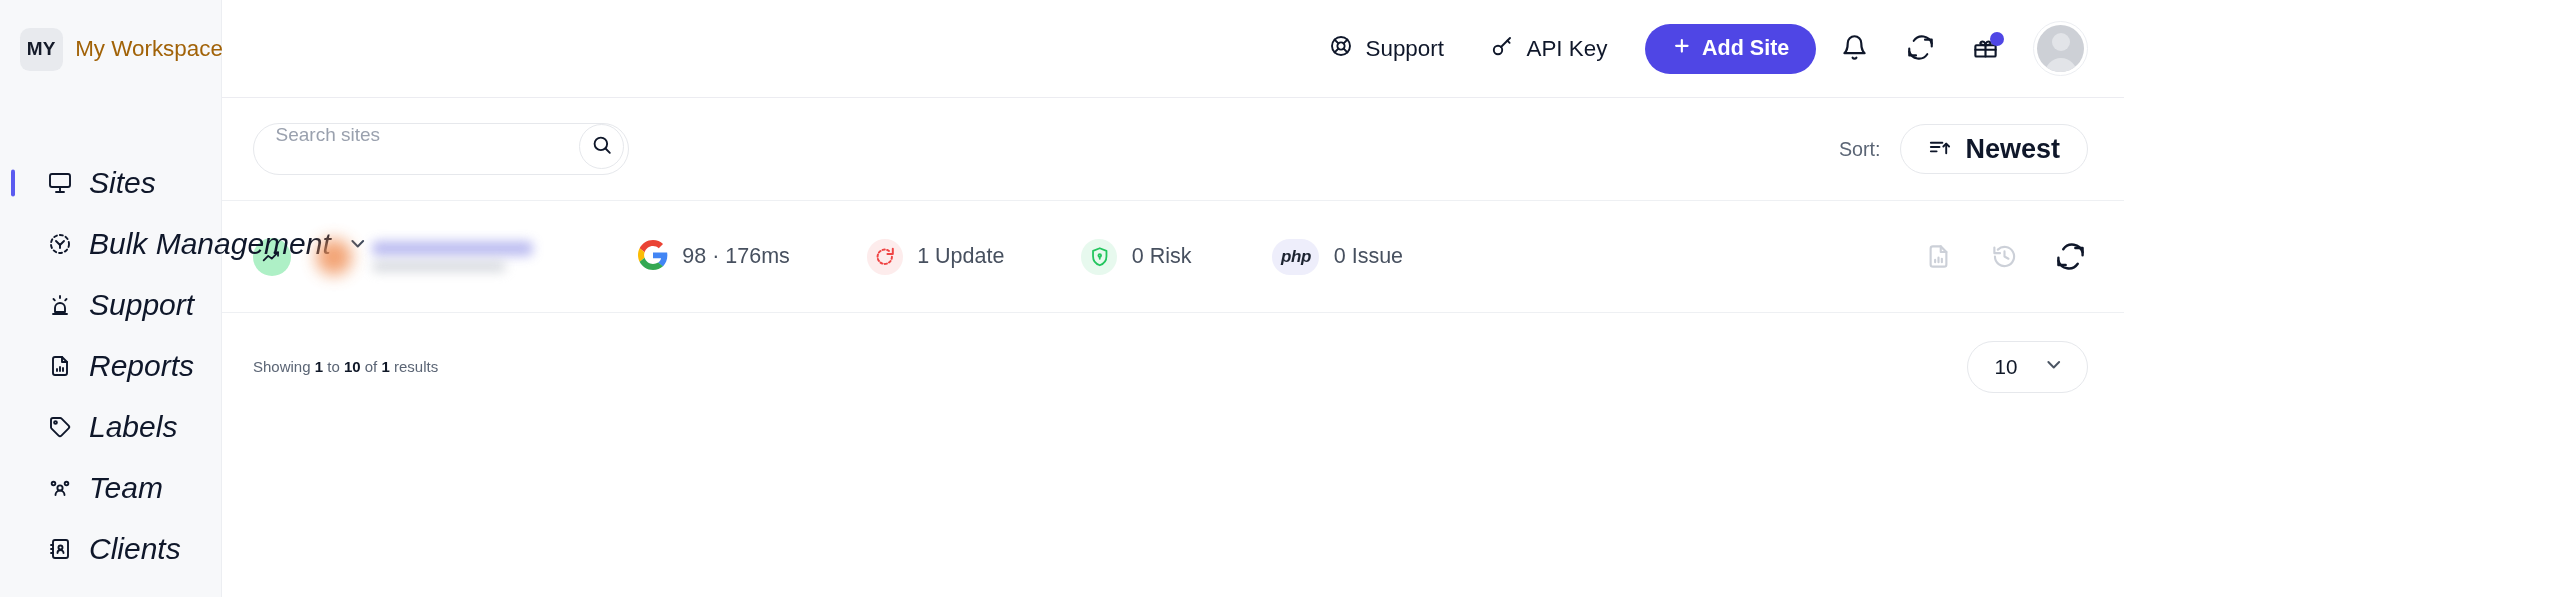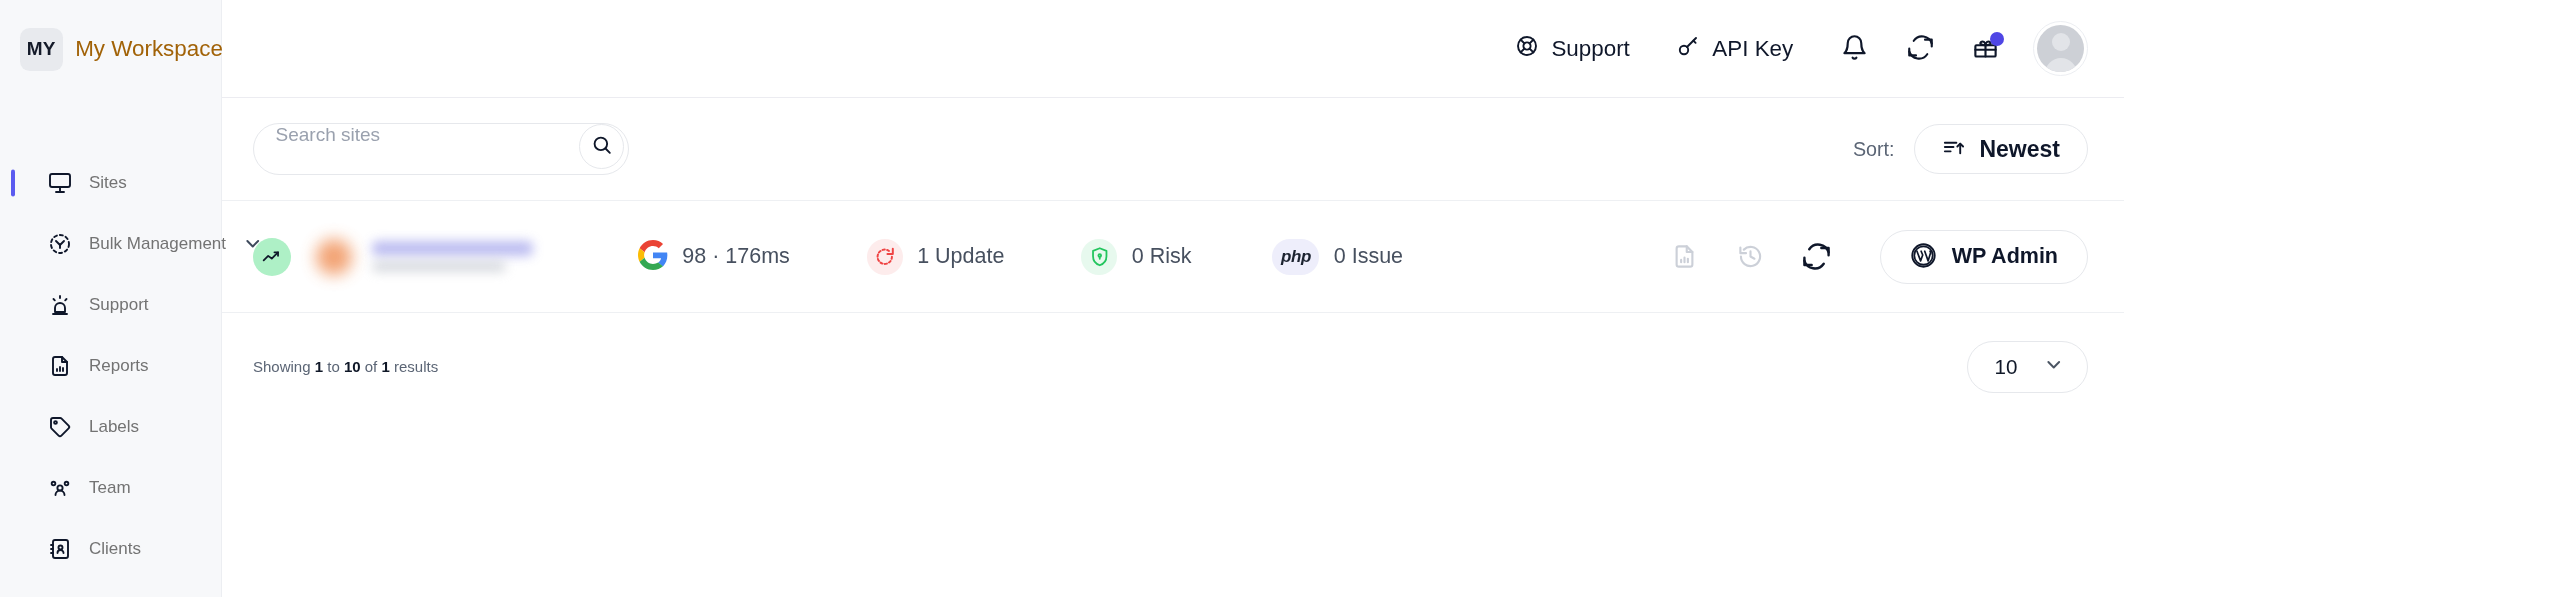--- a/index.html
+++ b/index.html
@@ -47,21 +47,21 @@
     gap: 16px;
     cursor: pointer;
   }
   .nav-item .bar {
     position: absolute; left: 10.7px; top: 50%; transform: translateY(-50%);
     width: 4.5px; height: 27px; border-radius: 2.7px; background: #5b5bf0;
     display: none;
   }
   .nav-item.active .bar { display: block; }
   .nav-icon { width: 26px; height: 26px; display: flex; align-items: center; justify-content: center; flex: 0 0 26px; }
-  .nav-label { font-size: 17px; color: #737373; white-space: nowrap; }
+  .nav-label { font-size: 30px; color: #0f172a; white-space: nowrap; font-style: italic; }
   .nav-item.active .nav-label { font-weight: 400; }
   .nav-chev { margin-left: auto; margin-right: 23px; display: flex; align-items: center; }
 
   
   .main { flex: 1; display: flex; flex-direction: column; min-width: 0; background: #fff; }
 
   .topbar {
     height: 98px; flex: 0 0 98px;
     border-bottom: 0.9px solid #ececf1;
     display: flex; align-items: center; justify-content: flex-end;
@@ -142,21 +142,21 @@
     cursor: pointer; flex: 0 0 45px;
   }
   .sort-area { margin-left: auto; display: flex; align-items: center; gap: 19.7px; }
   .sort-label { font-size: 19.7px; color: #5b6575; }
   .sort-btn {
     display: flex; align-items: center; gap: 14.3px;
     border: 0.9px solid #e6e8ec; border-radius: 894px;
     height: 50px; padding: 0 27px; background: #fff;
     cursor: pointer;
   }
-  .sort-value { font-size: 23px; font-weight: bold; color: #0f172a; }
+  .sort-value { font-size: 27px; font-weight: bold; color: #0f172a; }
 
   
   .site-row {
     height: 112px; flex: 0 0 112px;
     display: flex; align-items: center;
     padding: 0 36px 0 31px;
     border-bottom: 0.9px solid #eef0f3;
     background: #fff;
   }
   .trend-chip {
@@ -370,20 +370,29 @@
         <span>
           <svg width="24" height="24" viewBox="0 0 24 24" fill="none" stroke="#0f172a" stroke-width="1.9" stroke-linecap="round" stroke-linejoin="round">
               <circle cx="8" cy="16" r="4.2"></circle>
               <line x1="11" y1="13" x2="20" y2="4"></line>
               <line x1="17.4" y1="6.6" x2="19.6" y2="8.8"></line>
             </svg>
         </span>
         <span>API Key</span>
       </div>
 
+      <button class="btn-add">
+        <span>
+          <svg width="19.7" height="19.7" viewBox="0 0 24 24" fill="none" stroke="#ffffff" stroke-width="2.6" stroke-linecap="round">
+              <line x1="12" y1="5" x2="12" y2="19"></line>
+              <line x1="5" y1="12" x2="19" y2="12"></line>
+            </svg>
+        </span>
+        <span>Add Site</span>
+      </button>
 
       <div class="icon-btn">
         <span>
           <svg width="27" height="27" viewBox="0 0 24 24" fill="none" stroke="#0f172a" stroke-width="1.9" stroke-linecap="round" stroke-linejoin="round">
               <path d="M18 8a6 6 0 1 0-12 0c0 7-3 9-3 9h18s-3-2-3-9"></path>
               <path d="M10.3 21a2 2 0 0 0 3.4 0"></path>
             </svg>
         </span>
       </div>
 
@@ -529,30 +538,20 @@
 
         <div class="act-icon">
           <svg width="29" height="29" viewBox="0 0 24 24" fill="none" stroke="#0f172a" stroke-width="2" stroke-linecap="round" stroke-linejoin="round">
               <polyline points="22 11 22 5 16 5"></polyline>
               <path d="M22 8.5A9 9 0 0 0 6 6"></path>
               <polyline points="2 13 2 19 8 19"></polyline>
               <path d="M2 15.5A9 9 0 0 0 18 18"></path>
             </svg>
         </div>
 
-        <div class="wp-btn">
-          <span>
-            <svg width="27" height="27" viewBox="0 0 24 24" fill="none" stroke="#0f172a" stroke-width="1.6">
-                <circle cx="12" cy="12" r="10"></circle>
-                <circle cx="12" cy="12" r="8.2"></circle>
-                <path d="M6.2 8.2l3.2 8.6 1.9-5.2-1.4-3.4M13.1 8.2l3 8.6 2-6.6c.3-1 .1-1.7-.3-2" stroke-width="1.5" stroke-linecap="round" stroke-linejoin="round"></path>
-              </svg>
-          </span>
-          <span class="wp-label">WP Admin</span>
-        </div>
       </div>
     </div>
 
     <div class="footer">
       <div class="showing">
         <span>Showing</span>
         <b>1</b>
         <span>to</span>
         <b>10</b>
         <span>of</span>

